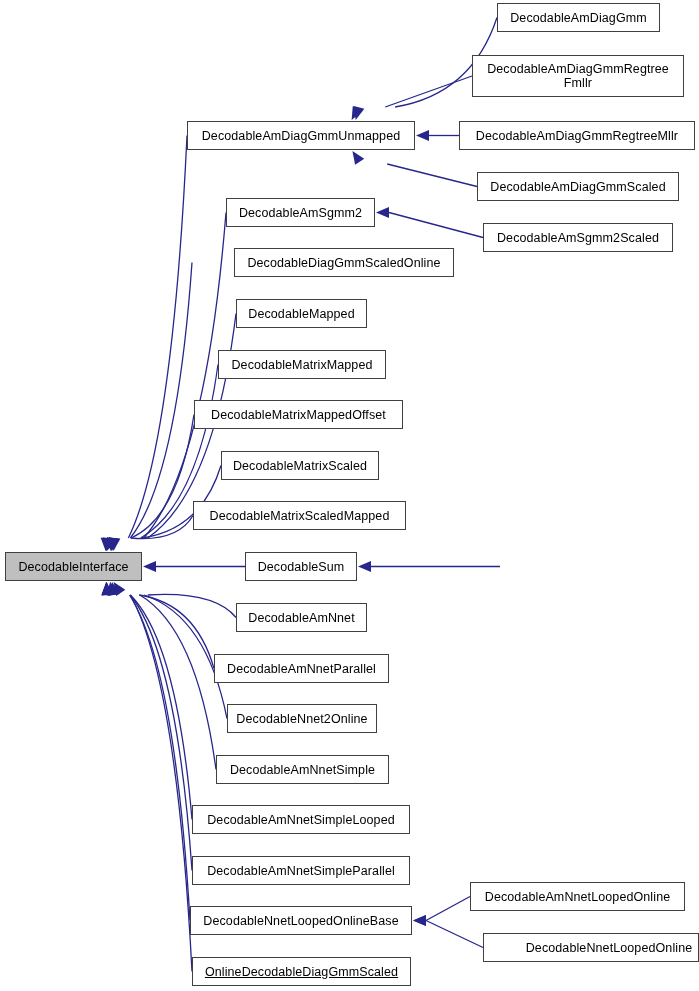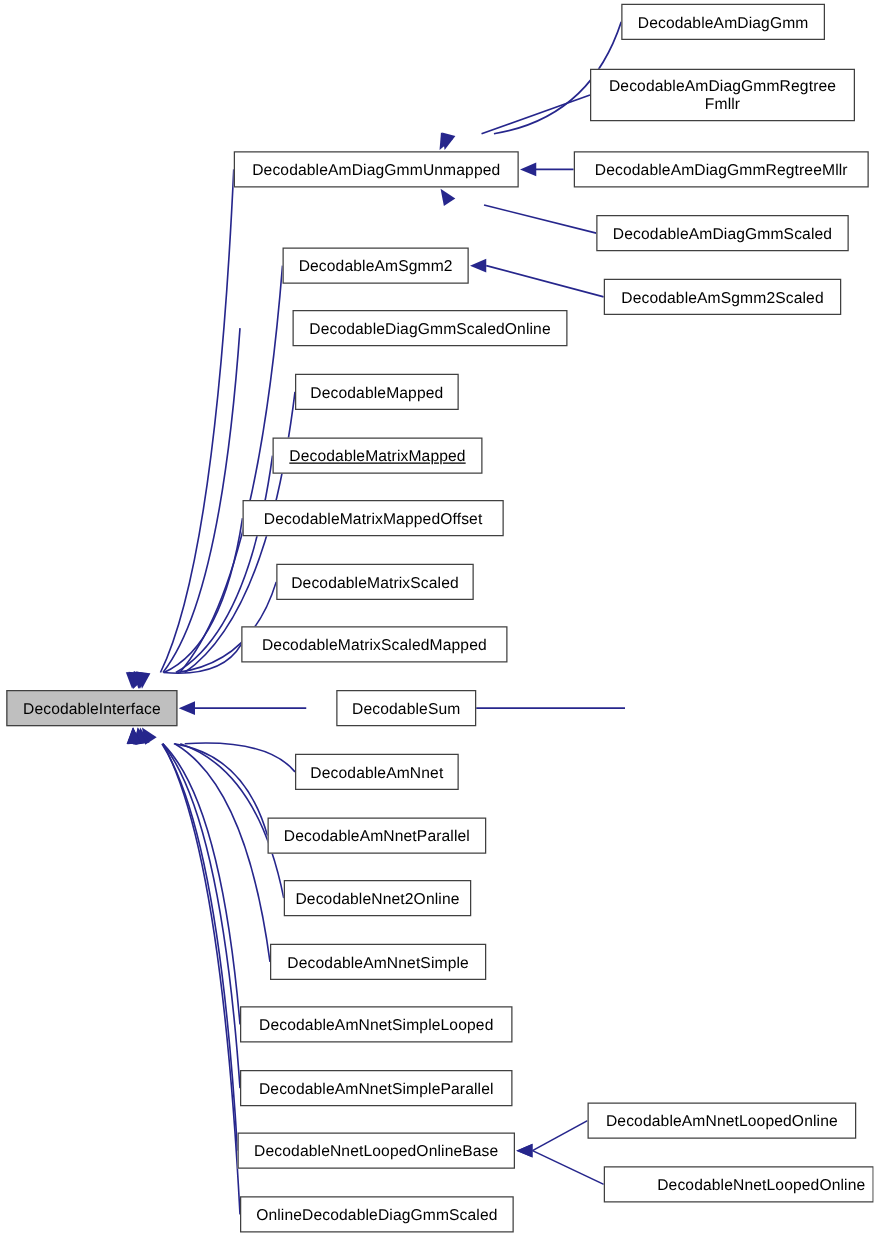--- a/index.html
+++ b/index.html
@@ -113,28 +113,28 @@
     <div class="node" style="left: 187px; top: 121px; width: 228px; height: 29px;"><span class="node-label">DecodableAmDiagGmmUnmapped</span></div>
     <div class="node" style="left: 497px; top: 3px; width: 163px; height: 29px;"><span class="node-label">DecodableAmDiagGmm</span></div>
     <div class="node" style="left: 472px; top: 55px; width: 212px; height: 42px; justify-content: center;"><span class="node-label">DecodableAmDiagGmmRegtree
 Fmllr</span></div>
     <div class="node" style="left: 459px; top: 121px; width: 236px; height: 29px;"><span class="node-label">DecodableAmDiagGmmRegtreeMllr</span></div>
     <div class="node" style="left: 477px; top: 172px; width: 202px; height: 29px;"><span class="node-label">DecodableAmDiagGmmScaled</span></div>
     <div class="node" style="left: 226px; top: 198px; width: 149px; height: 29px;"><span class="node-label">DecodableAmSgmm2</span></div>
     <div class="node" style="left: 483px; top: 223px; width: 190px; height: 29px;"><span class="node-label">DecodableAmSgmm2Scaled</span></div>
     <div class="node" style="left: 192px; top: 248px; width: 220px; height: 29px; margin-left: 42px;"><span class="node-label">DecodableDiagGmmScaledOnline</span></div>
     <div class="node" style="left: 236px; top: 299px; width: 131px; height: 29px;"><span class="node-label">DecodableMapped</span></div>
-    <div class="node" style="left: 218px; top: 350px; width: 168px; height: 29px; text-decoration: underline;"><span class="node-label">DecodableMatrixMapped</span></div>
+    <div class="node" style="left: 218px; top: 350px; width: 168px; height: 29px;"><span class="node-label">DecodableMatrixMapped</span></div>
     <div class="node" style="left: 194px; top: 400px; width: 209px; height: 29px;"><span class="node-label">DecodableMatrixMappedOffset</span></div>
     <div class="node" style="left: 221px; top: 451px; width: 158px; height: 29px;"><span class="node-label">DecodableMatrixScaled</span></div>
     <div class="node" style="left: 193px; top: 501px; width: 213px; height: 29px;"><span class="node-label">DecodableMatrixScaledMapped</span></div>
-    <div class="node" style="left: 245px; top: 552px; width: 112px; height: 29px; margin-left: 24px;"><span class="node-label">DecodableSum</span></div>
+    <div class="node" style="left: 245px; top: 552px; width: 112px; height: 29px;"><span class="node-label">DecodableSum</span></div>
     <div class="node" style="left: 236px; top: 603px; width: 131px; height: 29px;"><span class="node-label">DecodableAmNnet</span></div>
     <div class="node" style="left: 214px; top: 654px; width: 175px; height: 29px;"><span class="node-label">DecodableAmNnetParallel</span></div>
     <div class="node" style="left: 227px; top: 704px; width: 150px; height: 29px;"><span class="node-label">DecodableNnet2Online</span></div>
     <div class="node" style="left: 216px; top: 755px; width: 173px; height: 29px;"><span class="node-label">DecodableAmNnetSimple</span></div>
     <div class="node" style="left: 192px; top: 805px; width: 218px; height: 29px;"><span class="node-label">DecodableAmNnetSimpleLooped</span></div>
     <div class="node" style="left: 192px; top: 856px; width: 218px; height: 29px;"><span class="node-label">DecodableAmNnetSimpleParallel</span></div>
     <div class="node" style="left: 190px; top: 906px; width: 222px; height: 29px;"><span class="node-label">DecodableNnetLoopedOnlineBase</span></div>
     <div class="node" style="left: 470px; top: 882px; width: 215px; height: 29px;"><span class="node-label">DecodableAmNnetLoopedOnline</span></div>
     <div class="node" style="left: 483px; top: 933px; width: 216px; height: 29px; padding-left: 36px;"><span class="node-label">DecodableNnetLoopedOnline</span></div>
-    <div class="node" style="left: 192px; top: 957px; width: 219px; height: 29px;"><span class="node-label">OnlineDecodableDiagGmmScaled</span></div>
+    <div class="node" style="left: 192px; top: 957px; width: 219px; height: 29px; text-decoration: underline;"><span class="node-label">OnlineDecodableDiagGmmScaled</span></div>
   </div>
 
 </body></html>

